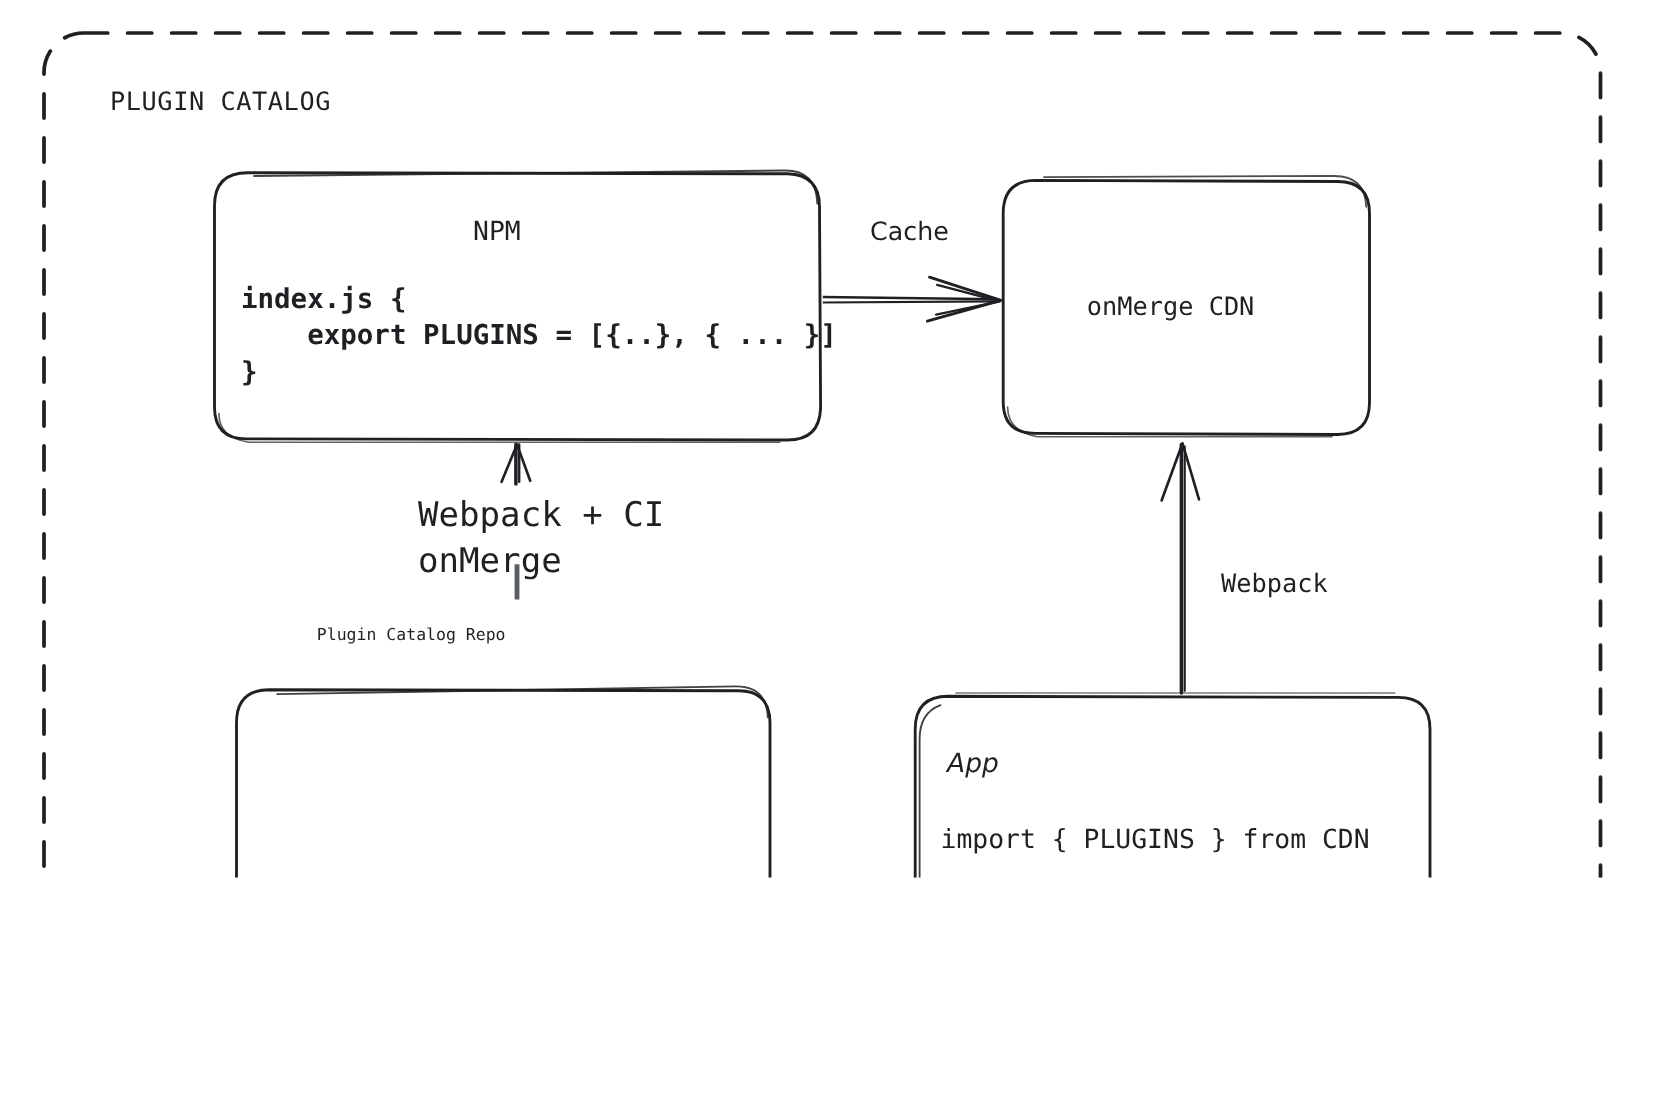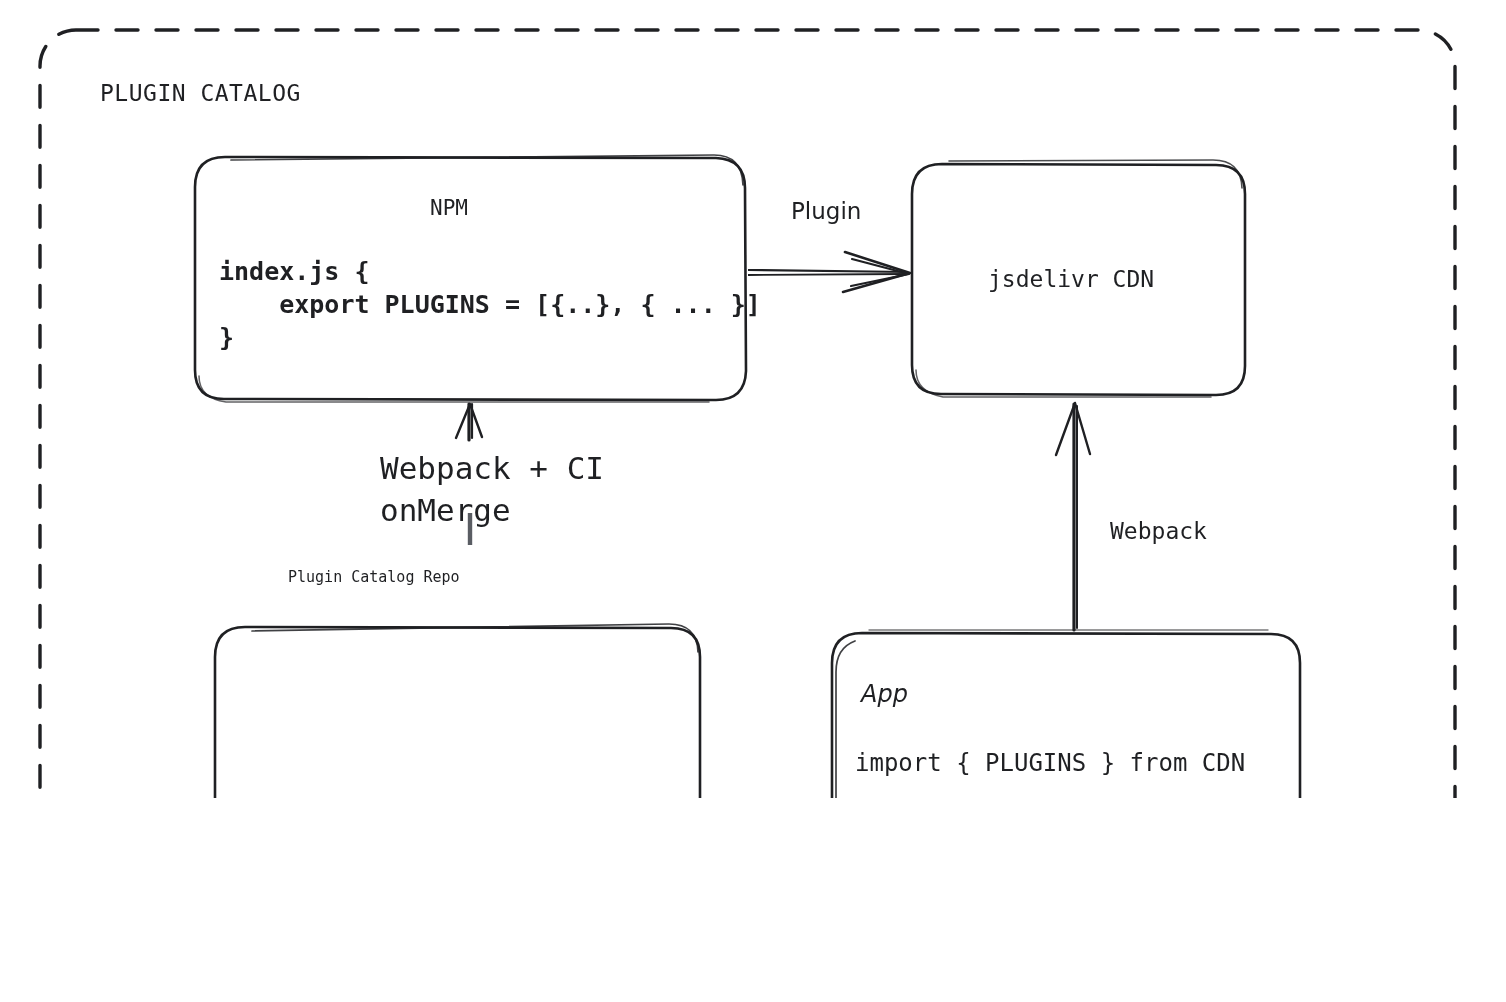--- a/index.html
+++ b/index.html
@@ -28,21 +28,21 @@
     white-space: pre;
     font-family: "DejaVu Sans Mono", monospace;
     line-height: 1.0;
   }
   .mono { font-family: "DejaVu Sans Mono", monospace; }
   .sans { font-family: "DejaVu Sans", sans-serif; }
 
   
   #catalog-title      { left: 100px; top: 82px;  font-size: 23px; letter-spacing: 0.5px; }
 
-  #npm-title          { left: 430px; top: 198px; font-size: 21px; text-align: center; }
+  #npm-title          { left: 430px; top: 198px; font-size: 24px; text-align: center; }
   #npm-code           { left: 219px; top: 255px; font-size: 25px; line-height: 1.32; font-weight: bold; }
 
   #cdn-title          { left: 988px; top: 268px; font-size: 23px; }
 
   #cache-label        { left: 791px; top: 200px; font-size: 23px; }
 
   #webpack-label      { left: 380px; top: 448px; font-size: 31px; line-height: 1.35;
                         text-align: left; width: 196px; }
 
   #repo-title         { left: 288px; top: 570px; font-size: 15px; }
@@ -108,23 +108,23 @@
   </svg>
 
   <div class="txt mono" id="catalog-title">PLUGIN CATALOG</div>
 
   <div class="txt mono" id="npm-title">NPM</div>
 
   <div class="txt mono" id="npm-code">index.js {
     export PLUGINS = [{..}, { ... }]
 }</div>
 
-  <div class="txt mono" id="cdn-title">jsdelivr CDN</div>
+  <div class="txt mono" id="cdn-title">onMerge CDN</div>
 
-  <div class="txt sans" id="cache-label">Plugin</div>
+  <div class="txt sans" id="cache-label">Cache</div>
 
   <div class="txt mono" id="webpack-label">Webpack + CI
 onMerge</div>
 
   <div class="txt mono" id="repo-title">Plugin Catalog Repo</div>
 
 
   <div class="txt mono" id="import-label">Webpack</div>
 
   <div class="txt sans" id="app-title">App</div>

